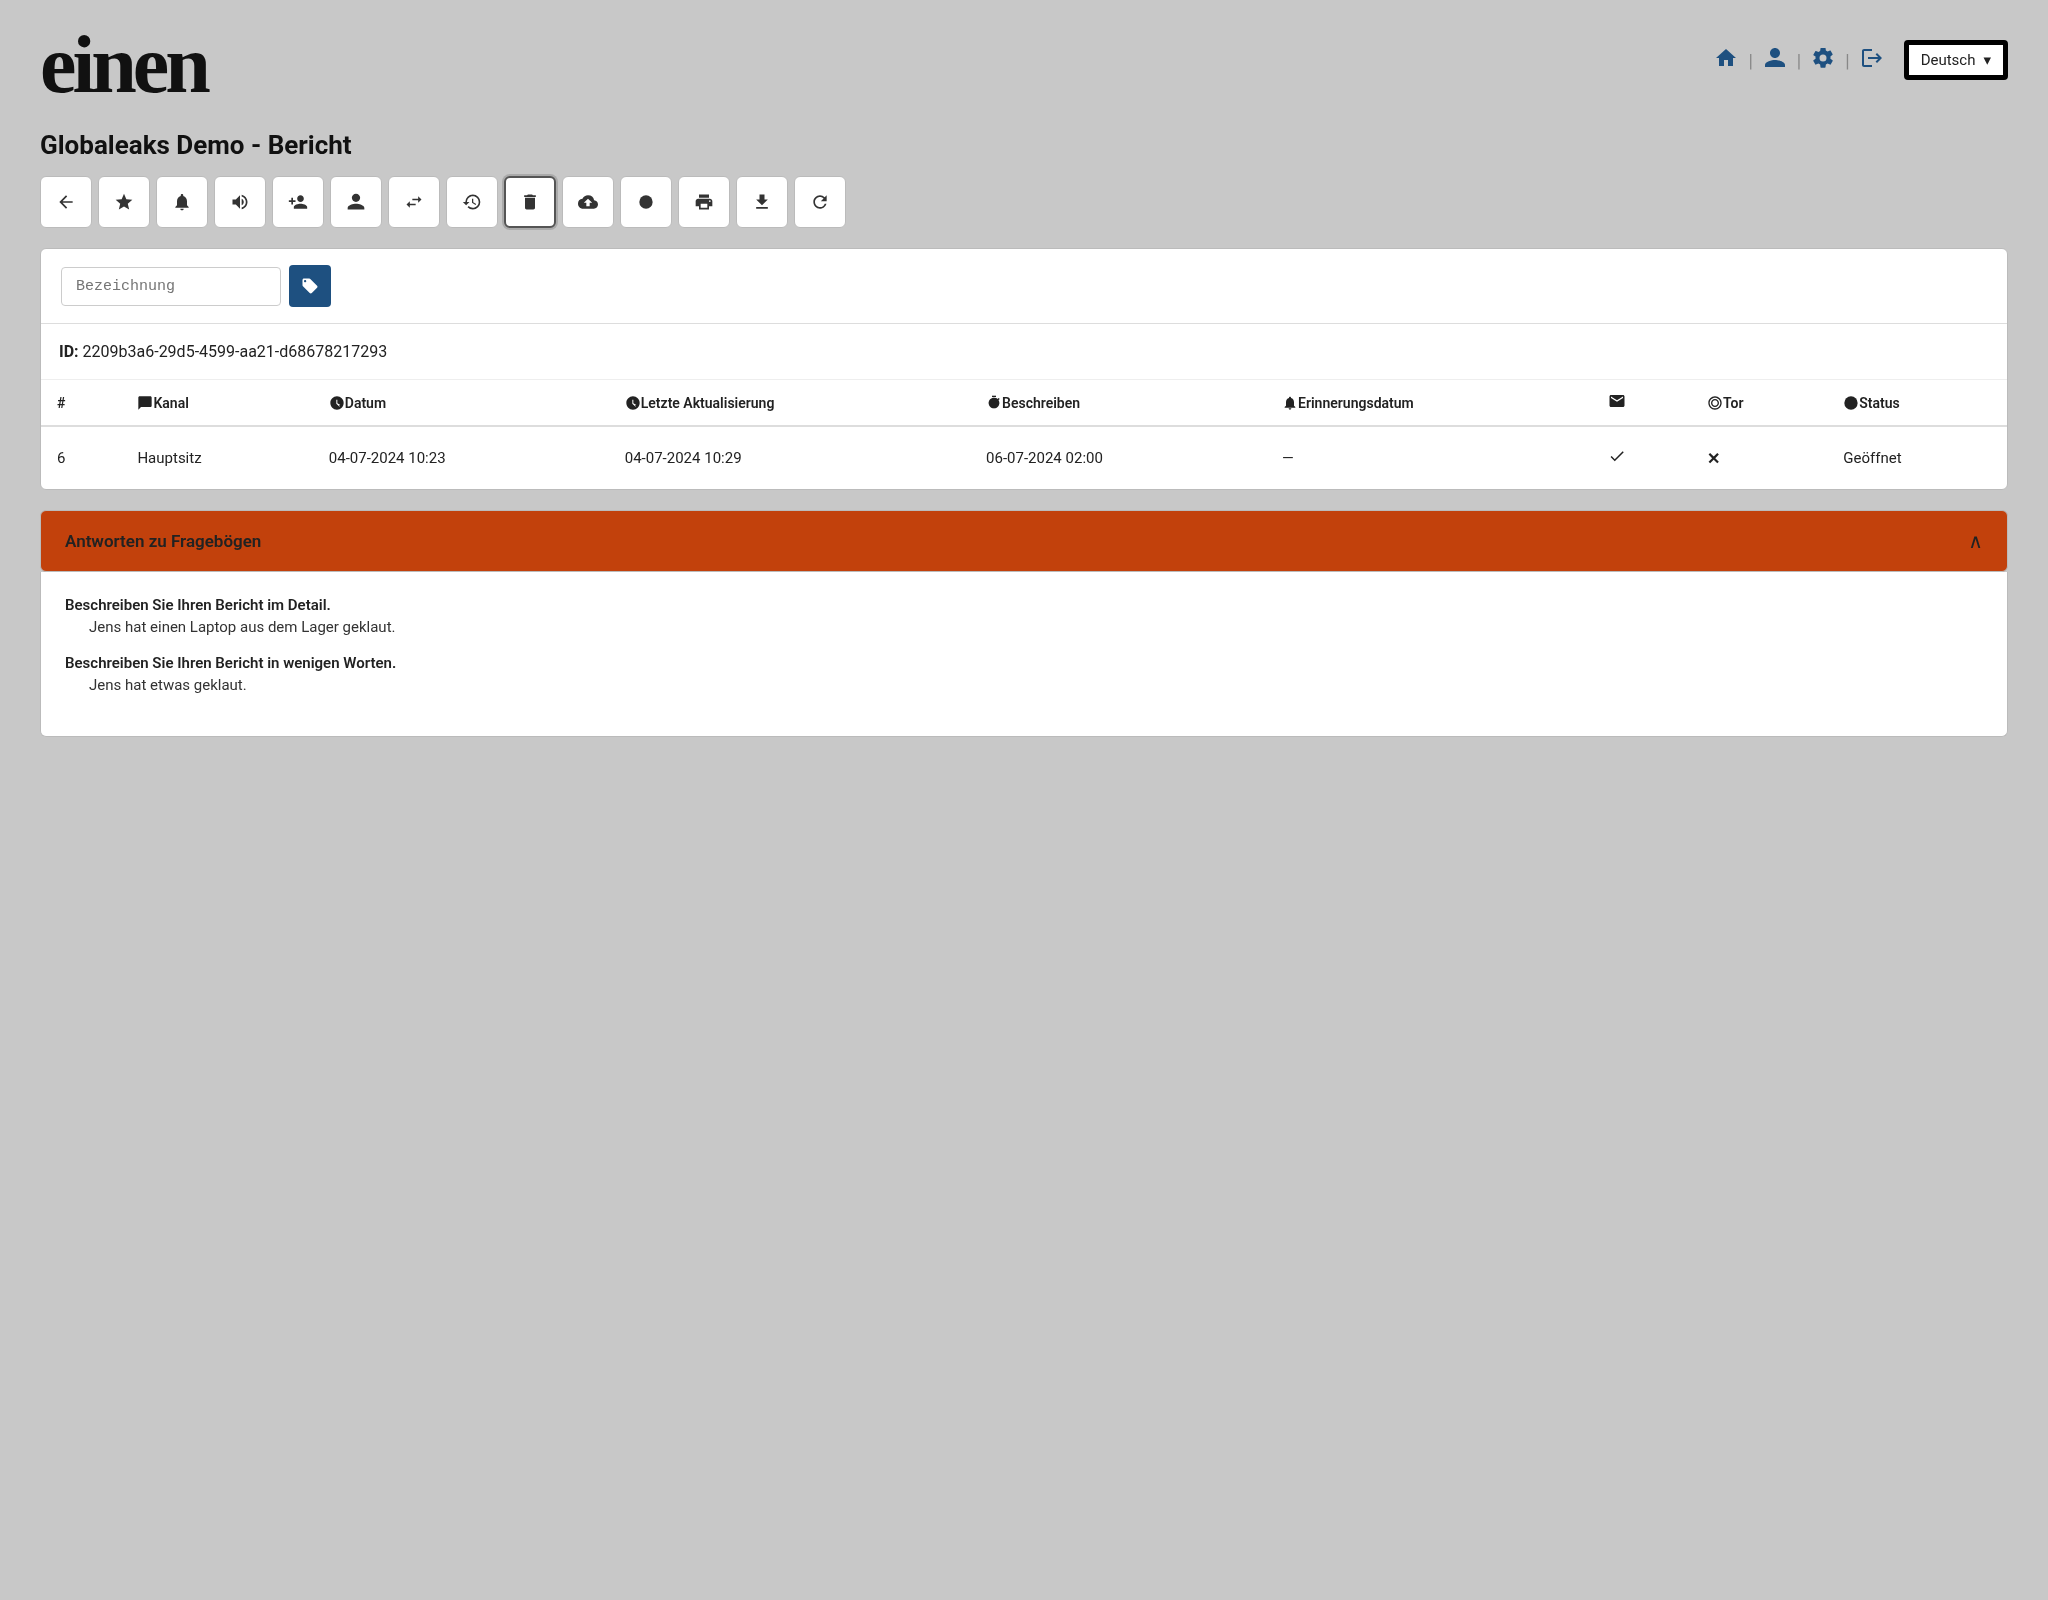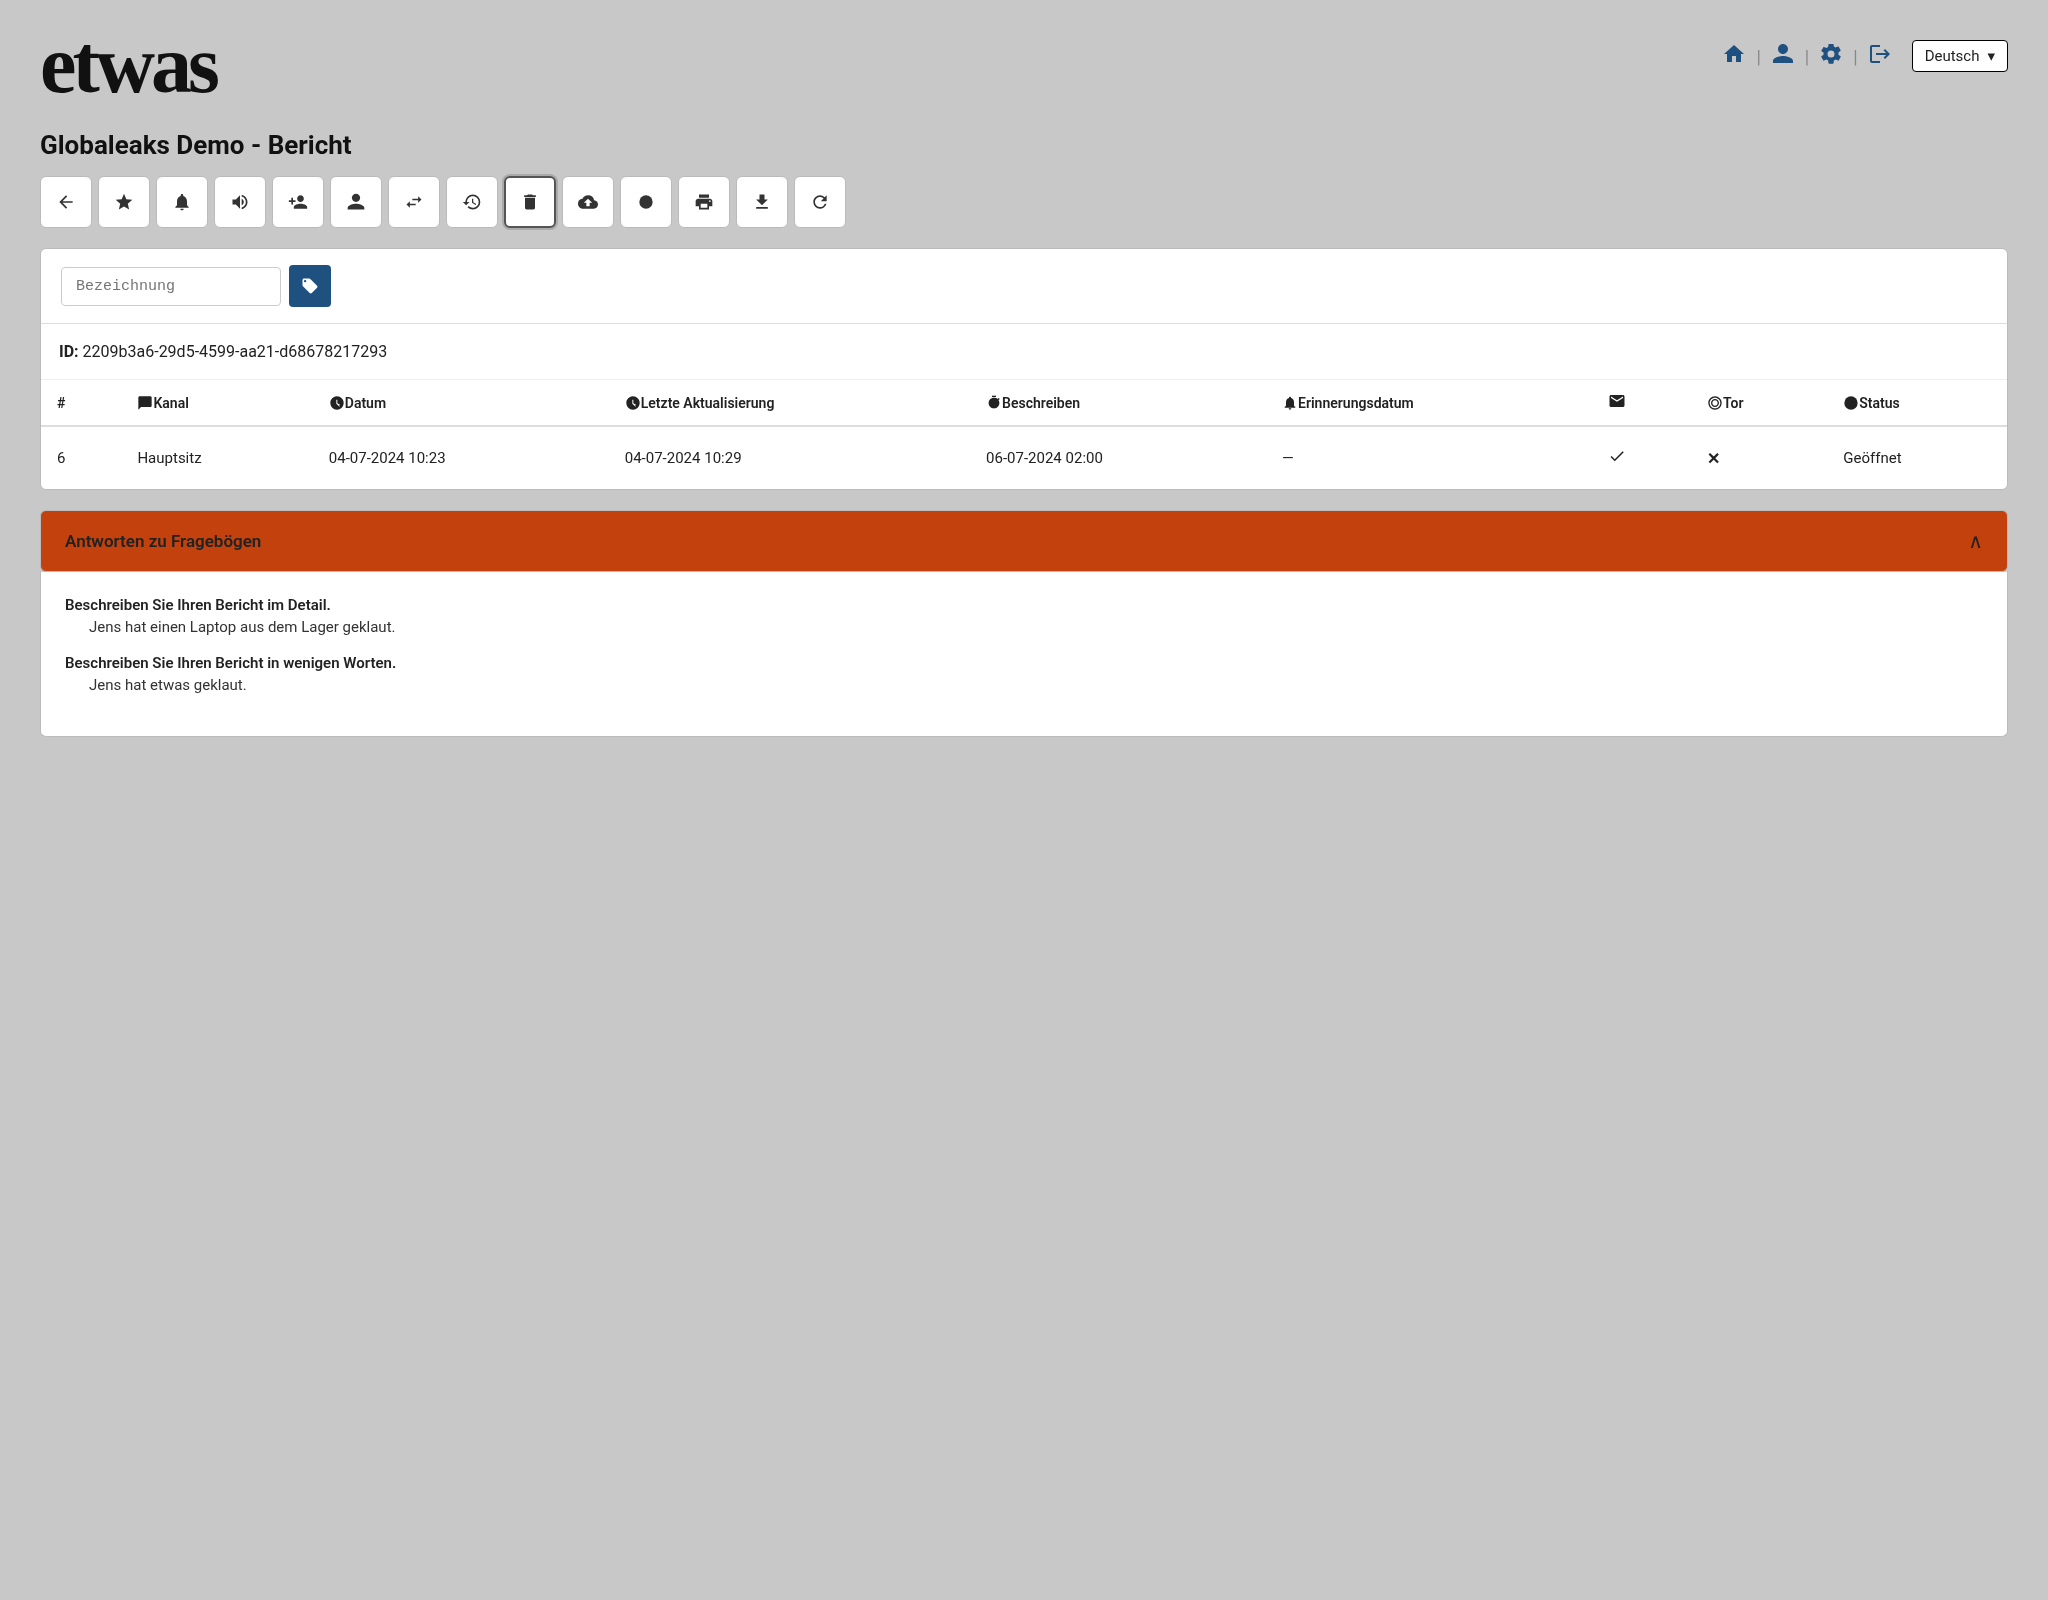--- a/index.html
+++ b/index.html
@@ -44,21 +44,21 @@
     .nav-sep {
       color: #888;
       font-size: 18px;
       margin: 0 2px;
     }
 
     .lang-select {
       display: flex;
       align-items: center;
       background: white;
-      border: 1px solid #000000;
+      border: 5px solid #000000;
       border-radius: 4px;
       padding: 6px 12px;
       font-size: 15px;
       cursor: pointer;
       color: #222;
       gap: 8px;
       margin-left: 12px;
     }
 
     
@@ -232,21 +232,21 @@
       font-size: 15px;
       color: #333;
       padding-left: 24px;
     }
   </style>
 </head>
 <body>
 
 <div class="header">
   <div class="logo">
-    etwas
+    einen
   </div>
   <div class="nav-icons">
     <a class="icon-link" href="#">
       <svg width="24" height="24" viewBox="0 0 24 24" fill="currentColor">
           <path d="M10 20v-6h4v6h5v-8h3L12 3 2 12h3v8z"></path>
         </svg>
     </a>
     <span class="nav-sep">|</span>
     <a class="icon-link" href="#">
       <svg width="24" height="24" viewBox="0 0 24 24" fill="currentColor">

